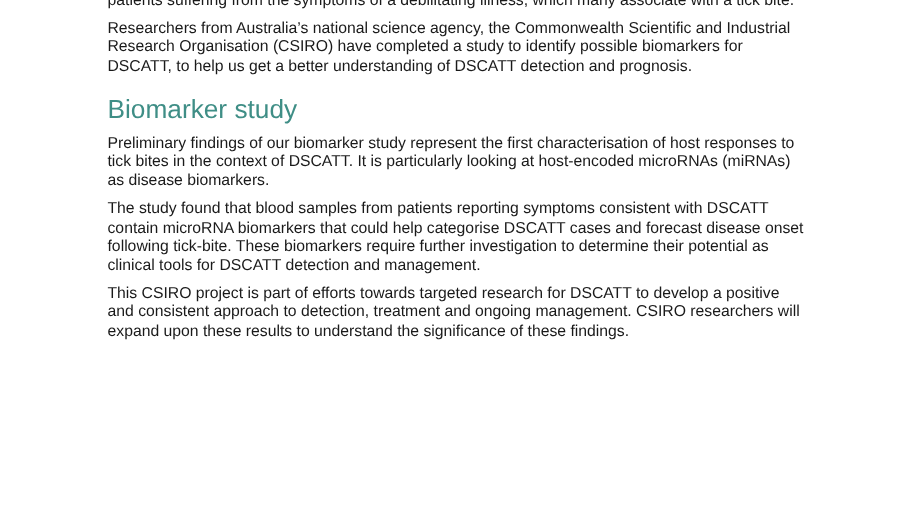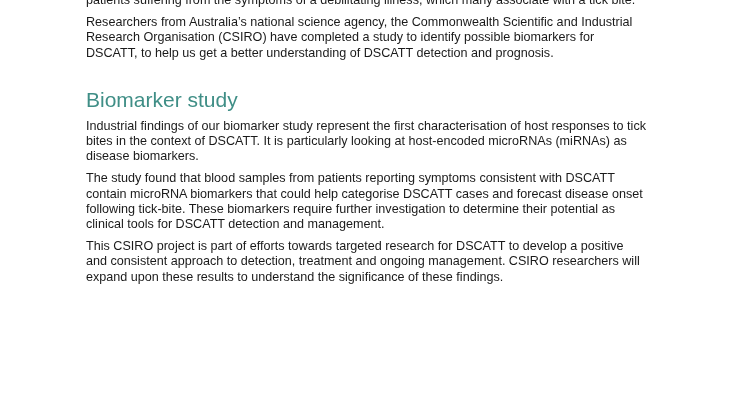--- a/index.html
+++ b/index.html
@@ -25,28 +25,28 @@
     }
     .para {
       margin: 0 0 7px 0;
     }
     .heading {
       font-family: "Liberation Sans", sans-serif;
       font-size: 21px;
       line-height: 24px;
       color: #3f8e86;
       font-weight: normal;
-      margin: 27px 0 7px 0;
+      margin: 15px 0 7px 0;
     }
   </style>
 </head>
 <body>
 
 <div class="page">
   <p class="para">patients suffering from the symptoms of a debilitating illness, which many associate with a tick bite.</p>
   <p class="para">Researchers from Australia’s national science agency, the Commonwealth Scientific and Industrial Research Organisation (CSIRO) have completed a study to identify possible biomarkers for DSCATT, to help us get a better understanding of DSCATT detection and prognosis.</p>
 
   <h2 class="heading">Biomarker study</h2>
 
-  <p class="para">Industrial findings of our biomarker study represent the first characterisation of host responses to tick bites in the context of DSCATT. It is particularly looking at host-encoded microRNAs (miRNAs) as disease biomarkers.</p>
+  <p class="para">Preliminary findings of our biomarker study represent the first characterisation of host responses to tick bites in the context of DSCATT. It is particularly looking at host-encoded microRNAs (miRNAs) as disease biomarkers.</p>
   <p class="para">The study found that blood samples from patients reporting symptoms consistent with DSCATT contain microRNA biomarkers that could help categorise DSCATT cases and forecast disease onset following tick-bite. These biomarkers require further investigation to determine their potential as clinical tools for DSCATT detection and management.</p>
   <p class="para">This CSIRO project is part of efforts towards targeted research for DSCATT to develop a positive and consistent approach to detection, treatment and ongoing management. CSIRO researchers will expand upon these results to understand the significance of these findings.</p>
 </div>
 
 </body></html>

